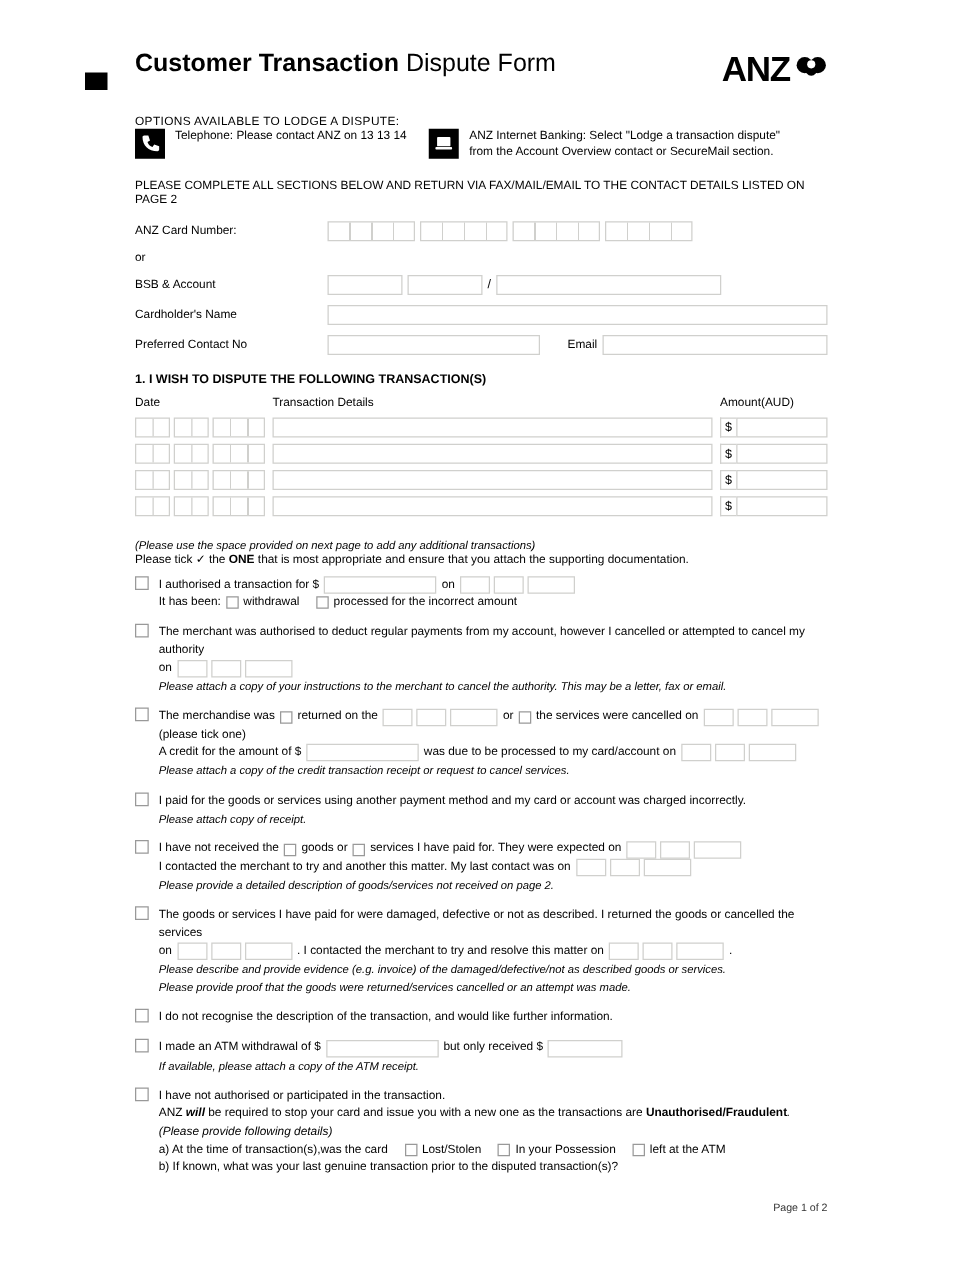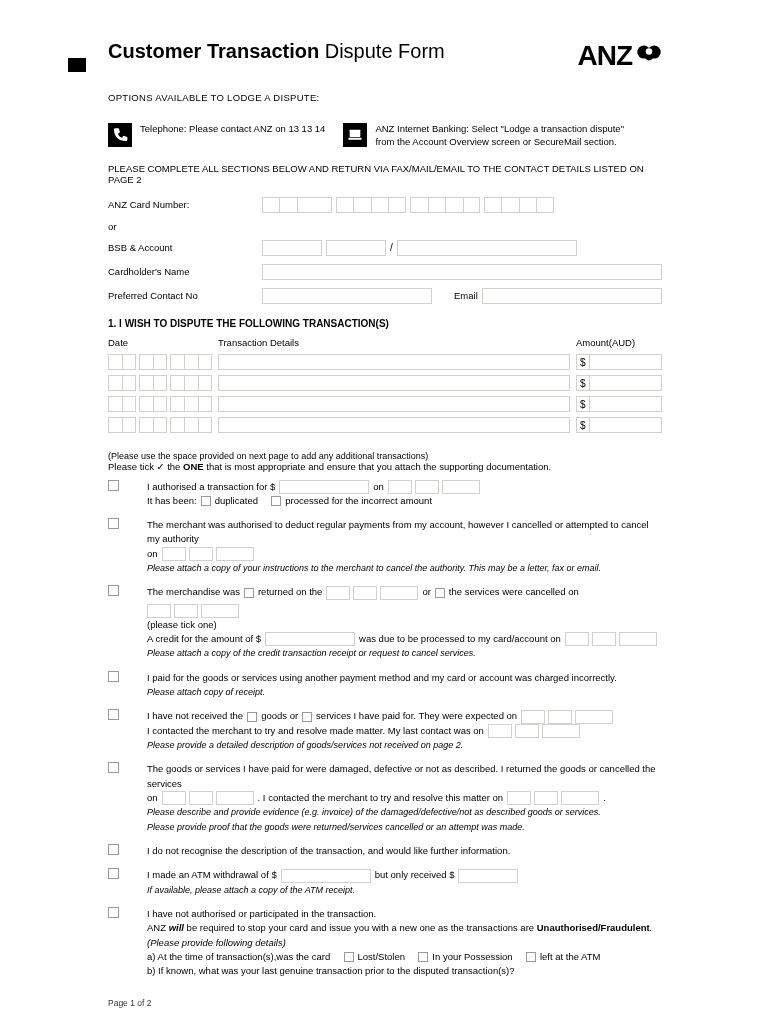--- a/index.html
+++ b/index.html
@@ -4,21 +4,21 @@
 <style>
   * { box-sizing: border-box; margin: 0; padding: 0; }
   body { font-family: Arial, Helvetica, sans-serif; font-size: 10px; color: #000; background: #fff; }
   .page { width: 634px; margin: 0 auto; padding: 40px 40px 20px 40px; position: relative; }
   .header-bar { height: 14px; background: #000; width: 18px; position: absolute; left: 0; top: 58px; }
   .title-row { display: flex; justify-content: space-between; align-items: flex-start; margin-bottom: 20px; }
   .title { font-size: 20px; font-weight: 400; }
   .title b { font-weight: 700; }
   .logo { font-size: 28px; font-weight: 700; letter-spacing: -1px; display: flex; align-items: center; gap: 4px; }
   .logo-icon { width: 26px; height: 26px; }
-  .options-label { font-size: 9.5px; letter-spacing: 0.3px; margin-bottom: 20px; }
+  .options-label { font-size: 9.5px; letter-spacing: 0.3px; margin-bottom: 0; }
   .options-row { display: flex; gap: 18px; margin-bottom: 14px; align-items: flex-start; }
   .opt { display: flex; gap: 8px; align-items: flex-start; }
   .opt-icon { width: 24px; height: 24px; background: #000; display: flex; align-items: center; justify-content: center; flex-shrink: 0; }
   .opt-text { font-size: 9.5px; line-height: 1.35; }
   .instr { font-size: 9.5px; margin-bottom: 12px; }
   .field-row { display: flex; align-items: center; margin-bottom: 8px; gap: 4px; }
   .field-label { width: 150px; font-size: 9.5px; }
   .box { border: 1px solid #d0d0cd; height: 16px; display: inline-block; }
   .box-seg4 { width: 70px; position: relative; }
   .box-seg4::after { content: ""; position: absolute; inset: 0; background: repeating-linear-gradient(90deg, transparent 0 16.5px, #d0d0cd 16.5px 17.5px); pointer-events: none; }
@@ -28,35 +28,35 @@
   .box-date-y { width: 42px; position: relative; }
   .box-date-d::after, .box-date-m::after { content:""; position:absolute; left:50%; top:0; bottom:0; width:1px; background:#d0d0cd; }
   .box-date-y::after { content:""; position:absolute; inset:0; background: repeating-linear-gradient(90deg, transparent 0 13px, #d0d0cd 13px 14px); pointer-events:none; }
   .section { font-size: 10px; font-weight: 700; margin: 14px 0 8px 0; }
   .th { font-size: 9.5px; margin-bottom: 4px; }
   .tx-row { display: flex; gap: 6px; margin-bottom: 5px; }
   .tx-date { display: flex; gap: 3px; }
   .tx-details { flex: 1; }
   .tx-amt { width: 86px; display: flex; align-items: center; }
   .dollar { font-size: 10px; padding: 0 3px; border: 1px solid #d0d0cd; border-right: none; height: 16px; line-height: 16px; }
-  .note { font-size: 9px; margin-top: 18px; }
+  .note { font-style: italic; font-size: 9px; margin-top: 18px; }
   .cb { width: 11px; height: 11px; border: 1px solid #999; display: inline-block; vertical-align: middle; margin-right: 4px; flex-shrink: 0; }
   .disp { display: flex; align-items: flex-start; gap: 4px; margin-bottom: 3px; font-size: 9.5px; line-height: 1.5; }
-  .disp-body { flex: 1; margin-left: 20px; }
+  .disp-body { flex: 1; }
   .disp-body .line { display: flex; flex-wrap: wrap; align-items: center; gap: 4px; }
   .inline-box { border: 1px solid #d0d0cd; height: 14px; width: 90px; display: inline-block; vertical-align: middle; }
   .inline-box-sm { width: 60px; }
   .date-grp { display: inline-flex; gap: 3px; vertical-align: middle; }
   .date-grp .b { border:1px solid #d0d0cd; height:14px; }
   .date-grp .d { width: 24px; }
   .date-grp .m { width: 24px; }
   .date-grp .y { width: 38px; }
   .cb-sm { width: 10px; height: 10px; border: 1px solid #999; display: inline-block; vertical-align: middle; }
   .attach { font-style: italic; font-size: 9px; margin-top: 1px; }
-  .footer { font-size: 8.5px; margin-top: 20px; color: #333; }
+  .footer { text-align: right; font-size: 8.5px; margin-top: 20px; color: #333; }
   .group { margin-bottom: 10px; }
   .slash { font-size: 10px; }
 </style>
 </head>
 <body>
 
 <div class="page">
   <div class="header-bar"></div>
 
   <div class="title-row">
@@ -86,21 +86,21 @@
     </div>
     <div class="opt">
       <div class="opt-icon">
         <svg width="16" height="16" viewBox="0 0 24 24" fill="#fff">
             <rect x="4" y="4" width="16" height="11" rx="1"></rect>
             <rect x="2" y="16" width="20" height="3" rx="1"></rect>
           </svg>
       </div>
       <div class="opt-text">
         <div>ANZ Internet Banking: Select "Lodge a transaction dispute"</div>
-        <div>from the Account Overview screen or SecureMail section.</div>
+        <div>from the Account Overview contact or SecureMail section.</div>
       </div>
     </div>
   </div>
 
   <div class="instr">PLEASE COMPLETE ALL SECTIONS BELOW AND RETURN VIA FAX/MAIL/EMAIL TO THE CONTACT DETAILS LISTED ON PAGE 2</div>
 
   <div class="field-row">
     <div class="field-label">ANZ Card Number:</div>
     <span class="box box-seg4"></span>
     <span class="box box-seg4"></span>
@@ -195,21 +195,21 @@
       <div class="line">
           <span>I authorised a transaction for  $</span>
           <span class="inline-box"></span>
           <span>on</span>
           <span class="date-grp">
             <span class="b d"></span>
             <span class="b m"></span>
             <span class="b y"></span>
           </span>
         </div>
-      <div class="line"><span>It has been:</span><span class="cb-sm"></span><span>duplicated</span>&nbsp;&nbsp;<span class="cb-sm"></span><span>processed for the incorrect amount</span></div>
+      <div class="line"><span>It has been:</span><span class="cb-sm"></span><span>withdrawal</span>&nbsp;&nbsp;<span class="cb-sm"></span><span>processed for the incorrect amount</span></div>
     </div>
   </div>
 
   <div class="group disp">
     <span class="cb"></span>
     <div class="disp-body">
       <div>The merchant was authorised to deduct regular payments from my account, however I cancelled or attempted to cancel my authority</div>
       <div class="line">
           <span>on</span>
           <span class="date-grp">
@@ -275,21 +275,21 @@
           <span>goods or</span>
           <span class="cb-sm"></span>
           <span>services I have paid for. They were expected on</span>
           <span class="date-grp">
             <span class="b d"></span>
             <span class="b m"></span>
             <span class="b y"></span>
           </span>
         </div>
       <div class="line">
-          <span>I contacted the merchant to try and resolve made matter. My last contact was on</span>
+          <span>I contacted the merchant to try and another this matter. My last contact was on</span>
           <span class="date-grp">
             <span class="b d"></span>
             <span class="b m"></span>
             <span class="b y"></span>
           </span>
         </div>
       <div class="attach">Please provide a detailed description of goods/services not received on page 2.</div>
     </div>
   </div>
 

